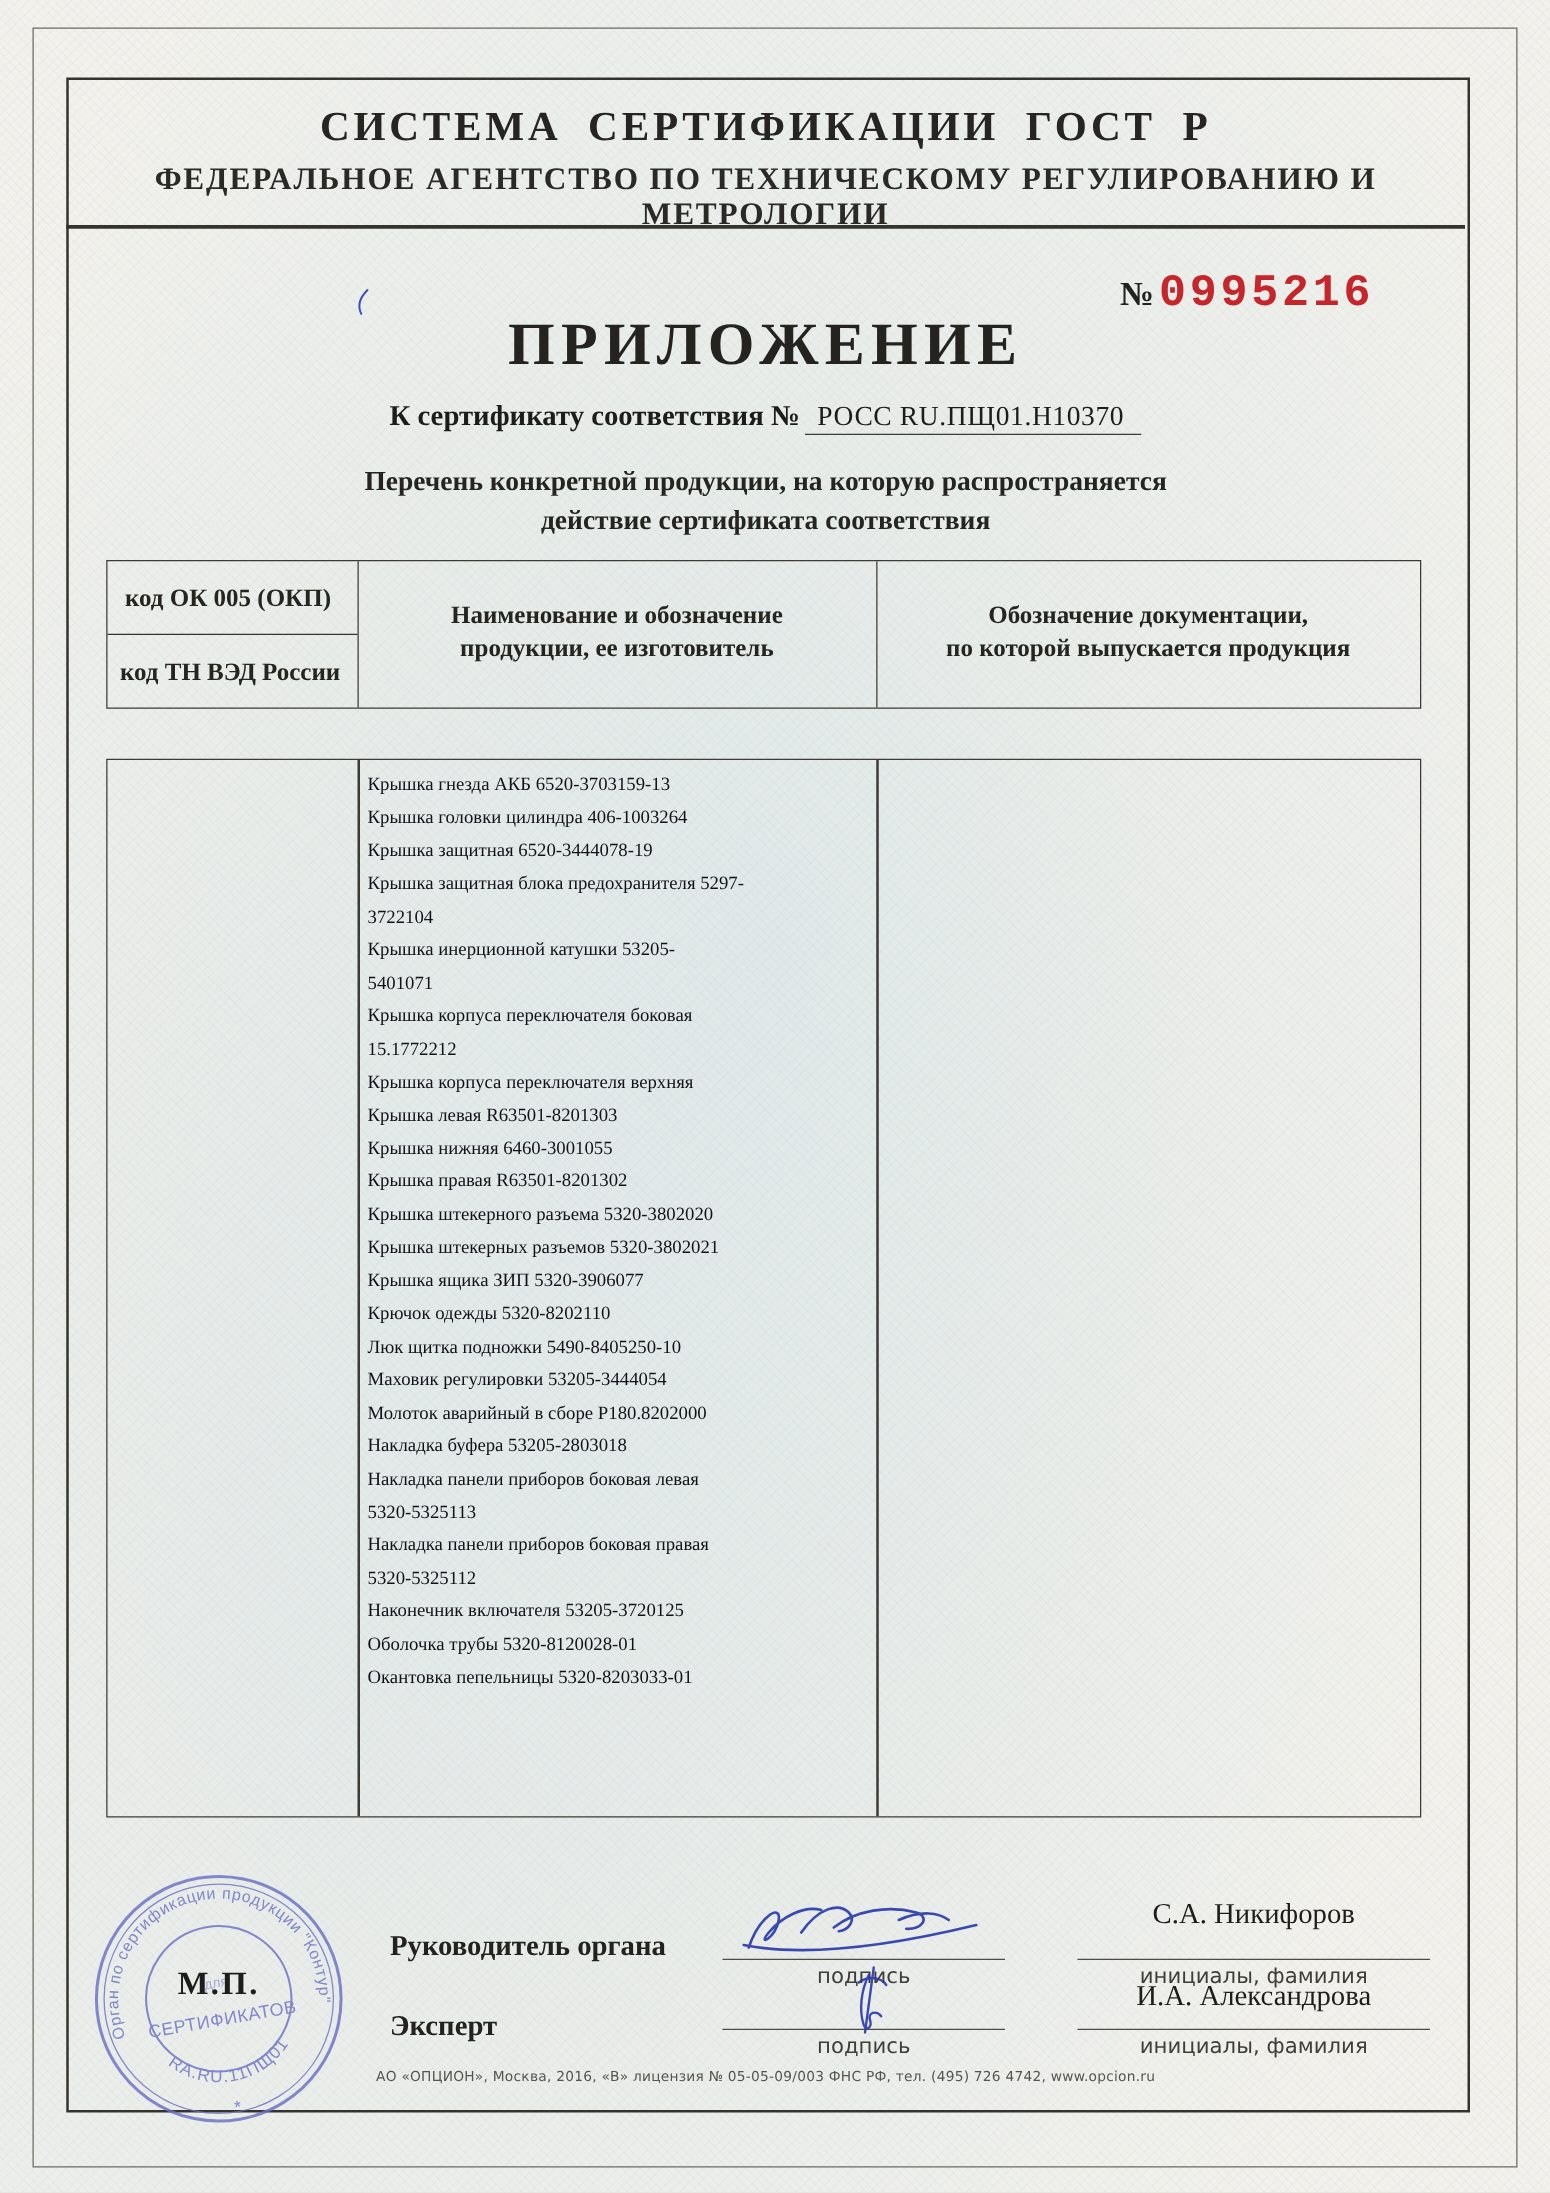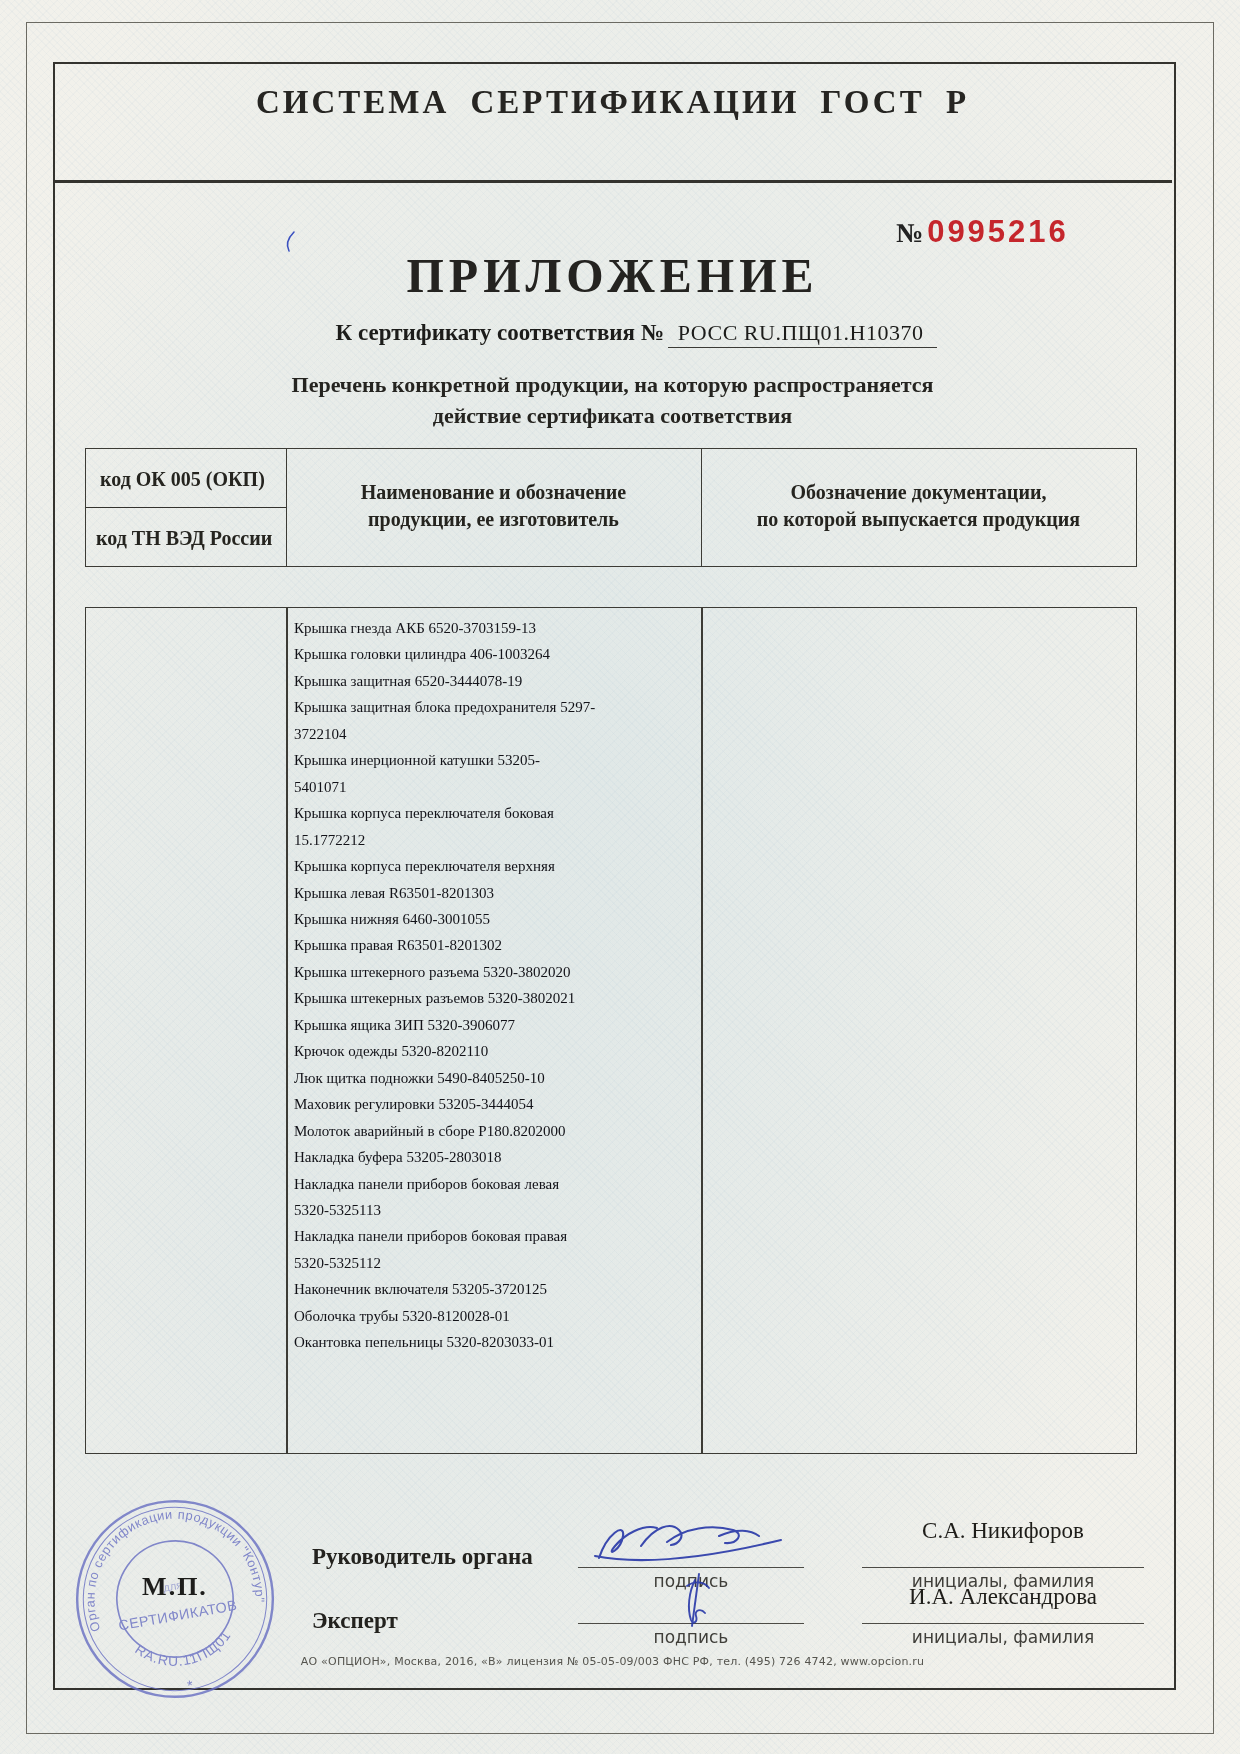--- a/index.html
+++ b/index.html
@@ -13,21 +13,21 @@
       repeating-linear-gradient(-45deg, rgba(110,150,185,0.045) 0 1px, transparent 1px 6px);
     color:#1c1c1a;}
   .abs{position:absolute;}
   .outer-frame{border:1.5px solid #6b6a62;}
   .content-frame{border:2.5px solid #34332e;}
   .hline{background:#34332e;}
   .t-center{text-align:center;}
   .doc-title{font-weight:bold;color:#262522;letter-spacing:3px;word-spacing:10px;font-size:33px;}
   .doc-agency{font-weight:bold;color:#2a2926;letter-spacing:1.5px;font-size:25px;}
   .num-label{font-size:27px;color:#222;font-weight:bold;}
-  .num-digits{font-family:Liberation Sans, sans-serif;font-size:31px;font-weight:bold;color:#c5262c;letter-spacing:3px;}
+  .num-digits{font-family:Liberation Mono, monospace;font-size:36px;font-weight:bold;color:#c5262c;letter-spacing:3px;}
   .appendix-title{font-size:48px;font-weight:bold;letter-spacing:5px;color:#242320;}
   .cert-label{font-size:23px;font-weight:bold;}
   .cert-value{font-size:22px;border-bottom:1.5px solid #3b3b36;padding:0 14px 2px 10px;letter-spacing:0.5px;}
   .subtitle{font-size:22px;font-weight:bold;color:#252420;}
   .tbl{border:1.5px solid #3c3b35;}
   .th-cell{font-size:20px;font-weight:bold;color:#25241f;line-height:1.35;}
   .vline{background:#3c3b35;width:1.5px;}
   .plist{font-size:15px;line-height:26.45px;color:#121218;white-space:nowrap;}
   .sig-label{font-size:23px;font-weight:bold;color:#23221e;}
   .sig-line{border-bottom:1.2px solid #4c4b45;}
@@ -41,34 +41,35 @@
 </head>
 <body>
 
 <div class="page">
 
   <div class="abs outer-frame" style="left:26px;top:22px;width:1186px;height:1710px;"></div>
 
   <div class="abs content-frame" style="left:53px;top:62px;width:1119px;height:1624px;"></div>
 
   <div class="abs t-center doc-title" style="left:53px;top:84px;width:1119px;">СИСТЕМА СЕРТИФИКАЦИИ ГОСТ Р</div>
+  <div class="abs t-center doc-agency" style="left:53px;top:130px;width:1119px;">ФЕДЕРАЛЬНОЕ АГЕНТСТВО ПО ТЕХНИЧЕСКОМУ РЕГУЛИРОВАНИЮ И МЕТРОЛОГИИ</div>
   <div class="abs hline" style="left:53px;top:180px;width:1119px;height:2.5px;"></div>
 
   <svg class="abs" style="left:283px;top:230px;" width="16" height="24" viewBox="0 0 16 24">
     <path d="M11,2 C5,8 3,15 6,21" stroke="#3a50c0" stroke-width="1.6" fill="none" stroke-linecap="round"></path>
   </svg>
 
   <div class="abs" style="left:896px;top:214px;white-space:nowrap;">
     <span class="num-label">№</span>
     <span class="num-digits">0995216</span>
   </div>
 
   <div class="abs t-center appendix-title" style="left:53px;top:248px;width:1119px;">ПРИЛОЖЕНИЕ</div>
 
-  <div class="abs t-center" style="left:53px;top:320px;width:1119px;white-space:nowrap;padding-left:24px;">
+  <div class="abs t-center" style="left:53px;top:320px;width:1119px;white-space:nowrap;">
     <span class="cert-label">К сертификату соответствия №</span>
     <span class="cert-value">РОСС RU.ПЩ01.Н10370</span>
   </div>
 
   <div class="abs t-center subtitle" style="left:53px;top:372px;width:1119px;">Перечень конкретной продукции,  на которую распространяется</div>
   <div class="abs t-center subtitle" style="left:53px;top:403px;width:1119px;">действие сертификата соответствия</div>
 
   <div class="abs tbl" style="left:85px;top:448px;width:1050px;height:117px;">
 
     <div class="abs" style="left:0;top:0;width:200px;height:117px;border-right:1.5px solid #3c3b35;">

